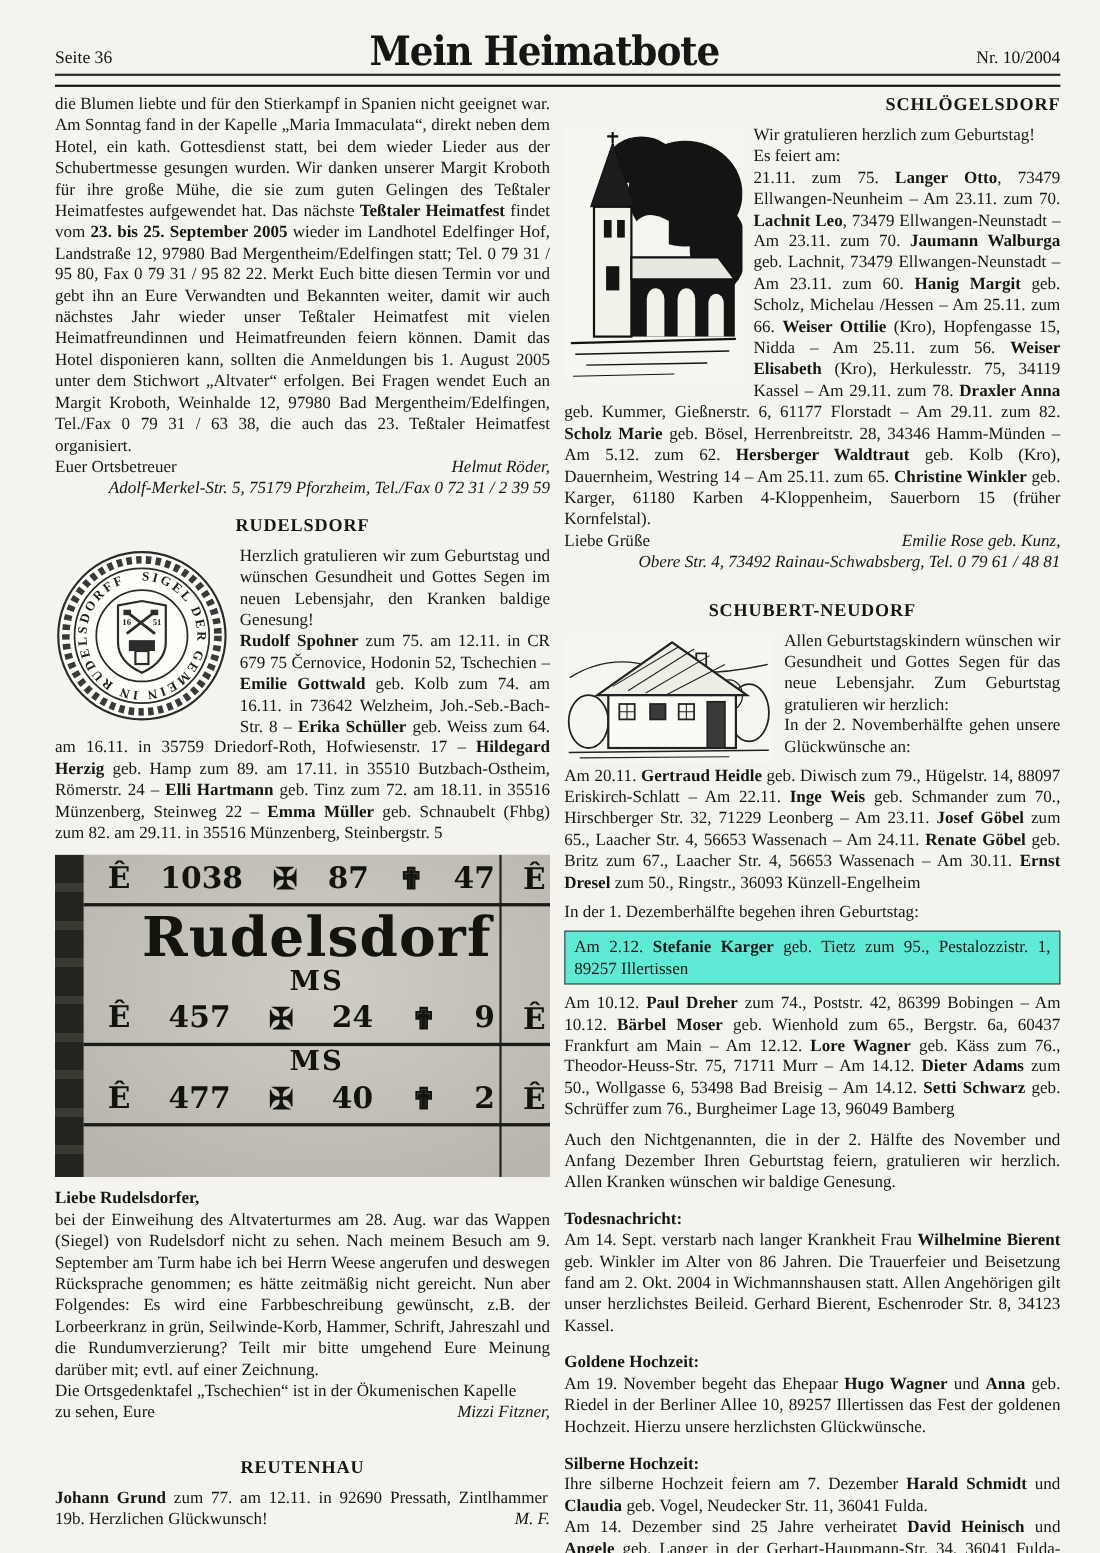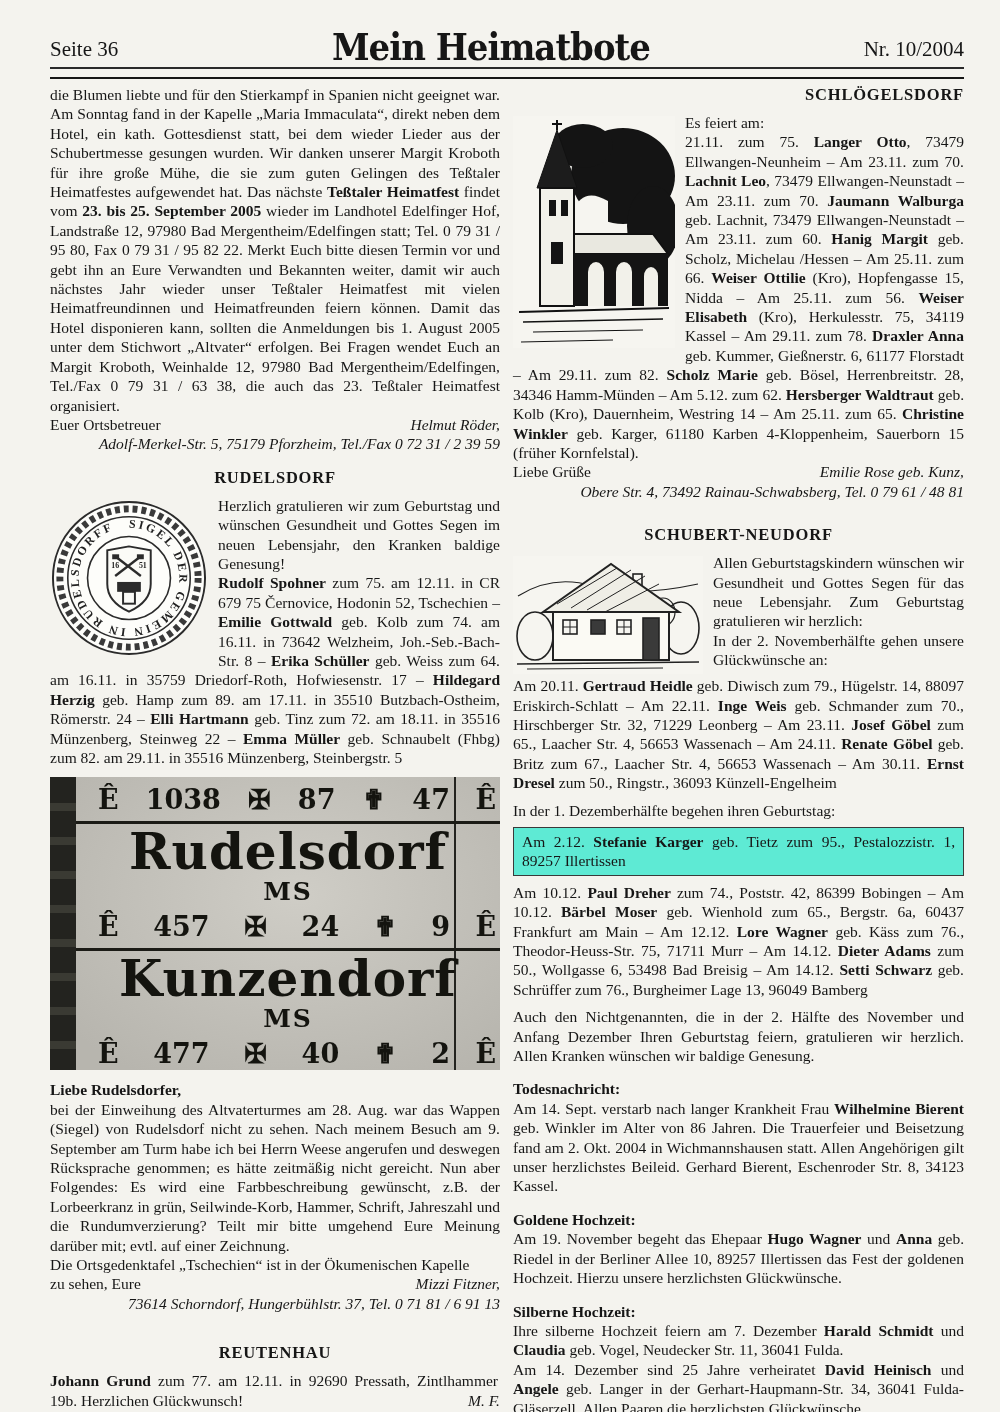--- a/index.html
+++ b/index.html
@@ -1,21 +1,21 @@
 <!DOCTYPE html>
 <html lang="de"><head>
 <meta charset="utf-8">
 <style>
   html,body{margin:0;padding:0;width:1000px;height:1412px;overflow:hidden;
     background:#f4f3ee;color:#161616;
     font-family:"Liberation Serif","DejaVu Serif",serif;}
   .page{padding:30px 36px 0 50px;}
   
   .hdr{display:flex;align-items:flex-end;justify-content:space-between;}
-  .hdr .side{font-size:21px;padding-bottom:2px;}
+  .hdr .side{font-size:16px;padding-bottom:2px;}
   .masthead{font-family:"DejaVu Serif",serif;font-weight:bold;font-size:34px;
     letter-spacing:-1px;transform:scaleY(1.08);line-height:1;}
   .rule1{border-top:2px solid #2a2a2a;margin-top:3px;}
   .rule2{border-top:2.5px solid #161616;margin-top:8px;}
   
   .cols{display:flex;gap:13px;margin-top:6px;}
   .col{width:450px;}
   .col.right{width:451px;}
   p.just{margin:0;text-align:justify;font-size:15.5px;line-height:19.4px;}
   .row-between{display:flex;justify-content:space-between;font-size:15.5px;line-height:19.4px;}
@@ -125,21 +125,20 @@
                 <span>457</span>
                 <span>✠</span>
                 <span>24</span>
                 <span>✟</span>
                 <span>9</span>
               </div>
               <span class="rmark">Ê</span>
             </div>
           </div>
           <div class="ph-sep">
-            <div class="sign-name">Kunzendorf</div>
             <div class="sign-sub">MS</div>
             <div class="num-row">
               <div class="inner">
                 <span>Ê</span>
                 <span>477</span>
                 <span>✠</span>
                 <span>40</span>
                 <span>✟</span>
                 <span>2</span>
               </div>
@@ -151,21 +150,20 @@
       </div>
 
       <div style="margin-top:10px;">
         <div class="bold-line" style="margin-top:0;">Liebe Rudelsdorfer,</div>
         <p class="just"><span>bei der Einweihung des Altvaterturmes am 28. Aug. war das Wappen (Siegel) von Rudelsdorf nicht zu sehen. Nach meinem Besuch am 9. September am Turm habe ich bei Herrn Weese angerufen und deswegen Rücksprache genommen; es hätte zeitmäßig nicht gereicht. Nun aber Folgendes: Es wird eine Farbbeschreibung gewünscht, z.B. der Lorbeerkranz in grün, Seilwinde-Korb, Hammer, Schrift, Jahreszahl und die Rundumverzierung? Teilt mir bitte umgehend Eure Meinung darüber mit; evtl. auf einer Zeichnung.</span></p>
         <p class="just"><span>Die Ortsgedenktafel „Tschechien“ ist in der Ökumenischen Kapelle</span></p>
         <div class="row-between">
           <span>zu sehen,  Eure</span>
           <span class="it">Mizzi Fitzner,</span>
         </div>
-        <div class="addr">73614 Schorndorf, Hungerbühlstr. 37, Tel. 0 71 81 / 6 91 13</div>
       </div>
 
       <h2 class="section" style="margin-top:30px;">REUTENHAU</h2>
       <p class="just rel" style="padding-right:2px;">
         <span><b>Johann Grund</b><span> zum 77. am 12.11. in 92690 Pressath, Zintlhammer 19b. Herzlichen Glückwunsch!</span></span>
         <span class="initials">M. F.</span>
       </p>
     </div>
 
     <div class="col right">
@@ -189,20 +187,21 @@
             <rect x="61" y="138" width="94" height="52" fill="#141414"></rect>
             <path d="M75 190 v-34 a8 10 0 0 1 16 0 v34 Z" fill="#f2f1ea"></path>
             <path d="M103 190 v-34 a8 10 0 0 1 16 0 v34 Z" fill="#f2f1ea"></path>
             <path d="M131 190 v-30 a7 9 0 0 1 14 0 v30 Z" fill="#f2f1ea"></path>
             <line x1="6" y1="196" x2="156" y2="192" stroke="#111" stroke-width="2"></line>
             <line x1="10" y1="206" x2="150" y2="203" stroke="#111" stroke-width="1.4"></line>
             <line x1="20" y1="216" x2="130" y2="214" stroke="#111" stroke-width="1.2"></line>
             <line x1="8" y1="226" x2="100" y2="224" stroke="#111" stroke-width="1"></line>
           </svg>
         </div>
+        <p class="just">Wir gratulieren herzlich zum Geburtstag!</p>
         <p class="just">Es feiert am:</p>
         <p class="just"><span>21.11. zum 75. </span><b>Langer Otto</b><span>, 73479 Ellwangen-Neunheim – Am 23.11. zum 70. </span><b>Lachnit Leo</b><span>, 73479 Ellwangen-Neunstadt – Am 23.11. zum 70. </span><b>Jaumann Walburga</b><span> geb. Lachnit, 73479 Ellwangen-Neunstadt – Am 23.11. zum 60. </span><b>Hanig Margit</b><span> geb. Scholz, Michelau /Hessen – Am 25.11. zum 66. </span><b>Weiser Ottilie</b><span> (Kro), Hopfengasse 15, Nidda – Am 25.11. zum 56. </span><b>Weiser Elisabeth</b><span> (Kro), Herkulesstr. 75, 34119 Kassel – Am 29.11. zum 78. </span><b>Draxler Anna</b><span> geb. Kummer, Gießnerstr. 6, 61177 Florstadt – Am 29.11. zum 82. </span><b>Scholz Marie</b><span> geb. Bösel, Herrenbreitstr. 28, 34346 Hamm-Münden – Am 5.12. zum 62. </span><b>Hersberger Waldtraut</b><span> geb. Kolb (Kro), Dauernheim, Westring 14 – Am 25.11. zum 65. </span><b>Christine Winkler</b><span> geb. Karger, 61180 Karben 4-Kloppenheim, Sauerborn 15 (früher Kornfelstal).</span></p>
         <div class="row-between" style="clear:both;">
           <span>Liebe Grüße</span>
           <span class="it">Emilie Rose geb. Kunz,</span>
         </div>
         <div class="addr">Obere Str. 4, 73492 Rainau-Schwabsberg, Tel. 0 79 61 / 48 81</div>
       </div>
 
       <h2 class="section" style="margin-top:24px;">SCHUBERT-NEUDORF</h2>

